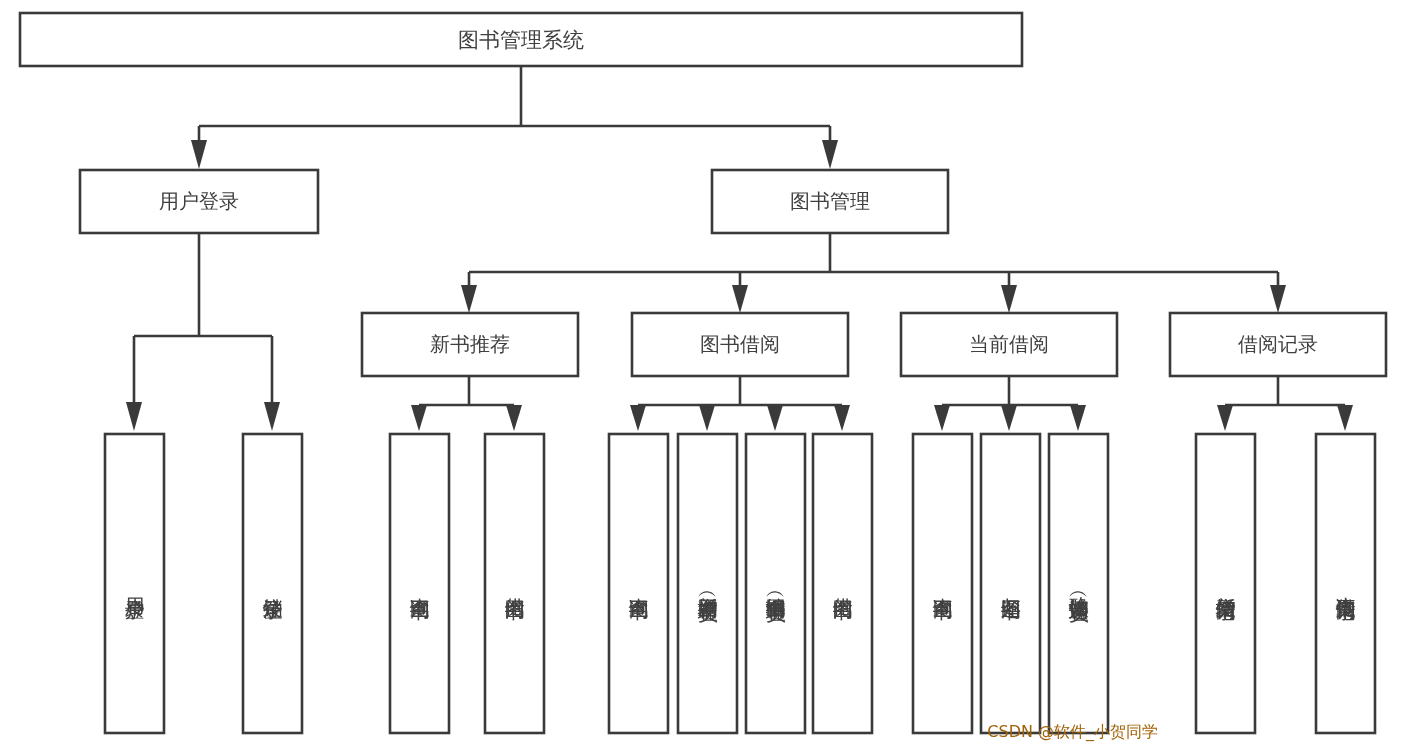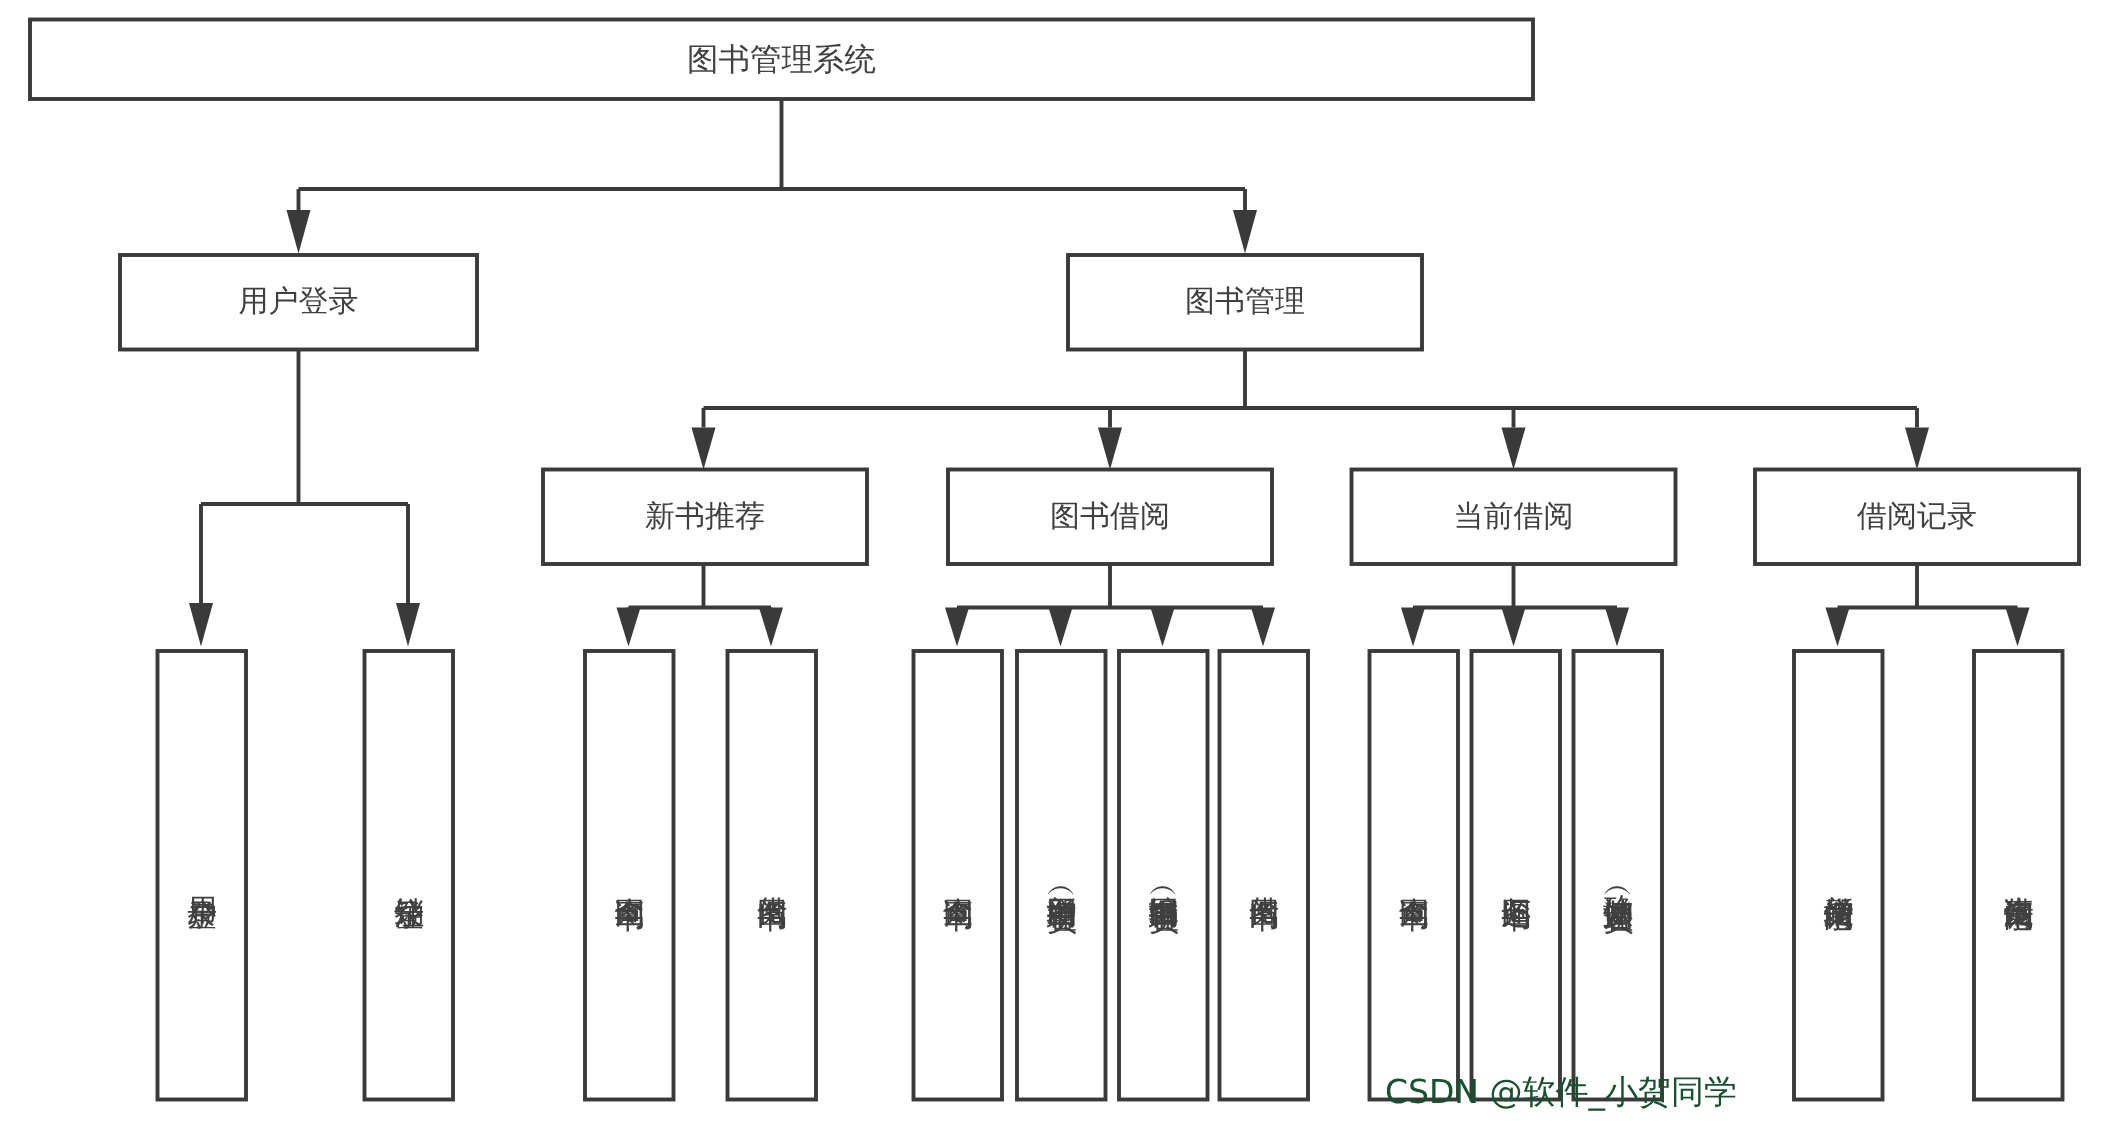--- a/index.html
+++ b/index.html
@@ -64,22 +64,22 @@
     letter-spacing: 1px;
     white-space: nowrap;
     text-align: center;
     pointer-events: none;
   }
   .watermark {
     position: absolute;
     right: 8px;
     bottom: 4px;
     font-family: "DejaVu Sans", "Liberation Sans", sans-serif;
-    font-size: 22px;
-    color: #14532d;
+    font-size: 16px;
+    color: #a16207;
     white-space: nowrap;
     user-select: none;
   }
 </style>
 </head>
 <body>
 
 <div id="diagram-root">
 
   <svg class="diagram-canvas" viewBox="0 0 1405 747" xmlns="http://www.w3.org/2000/svg">

